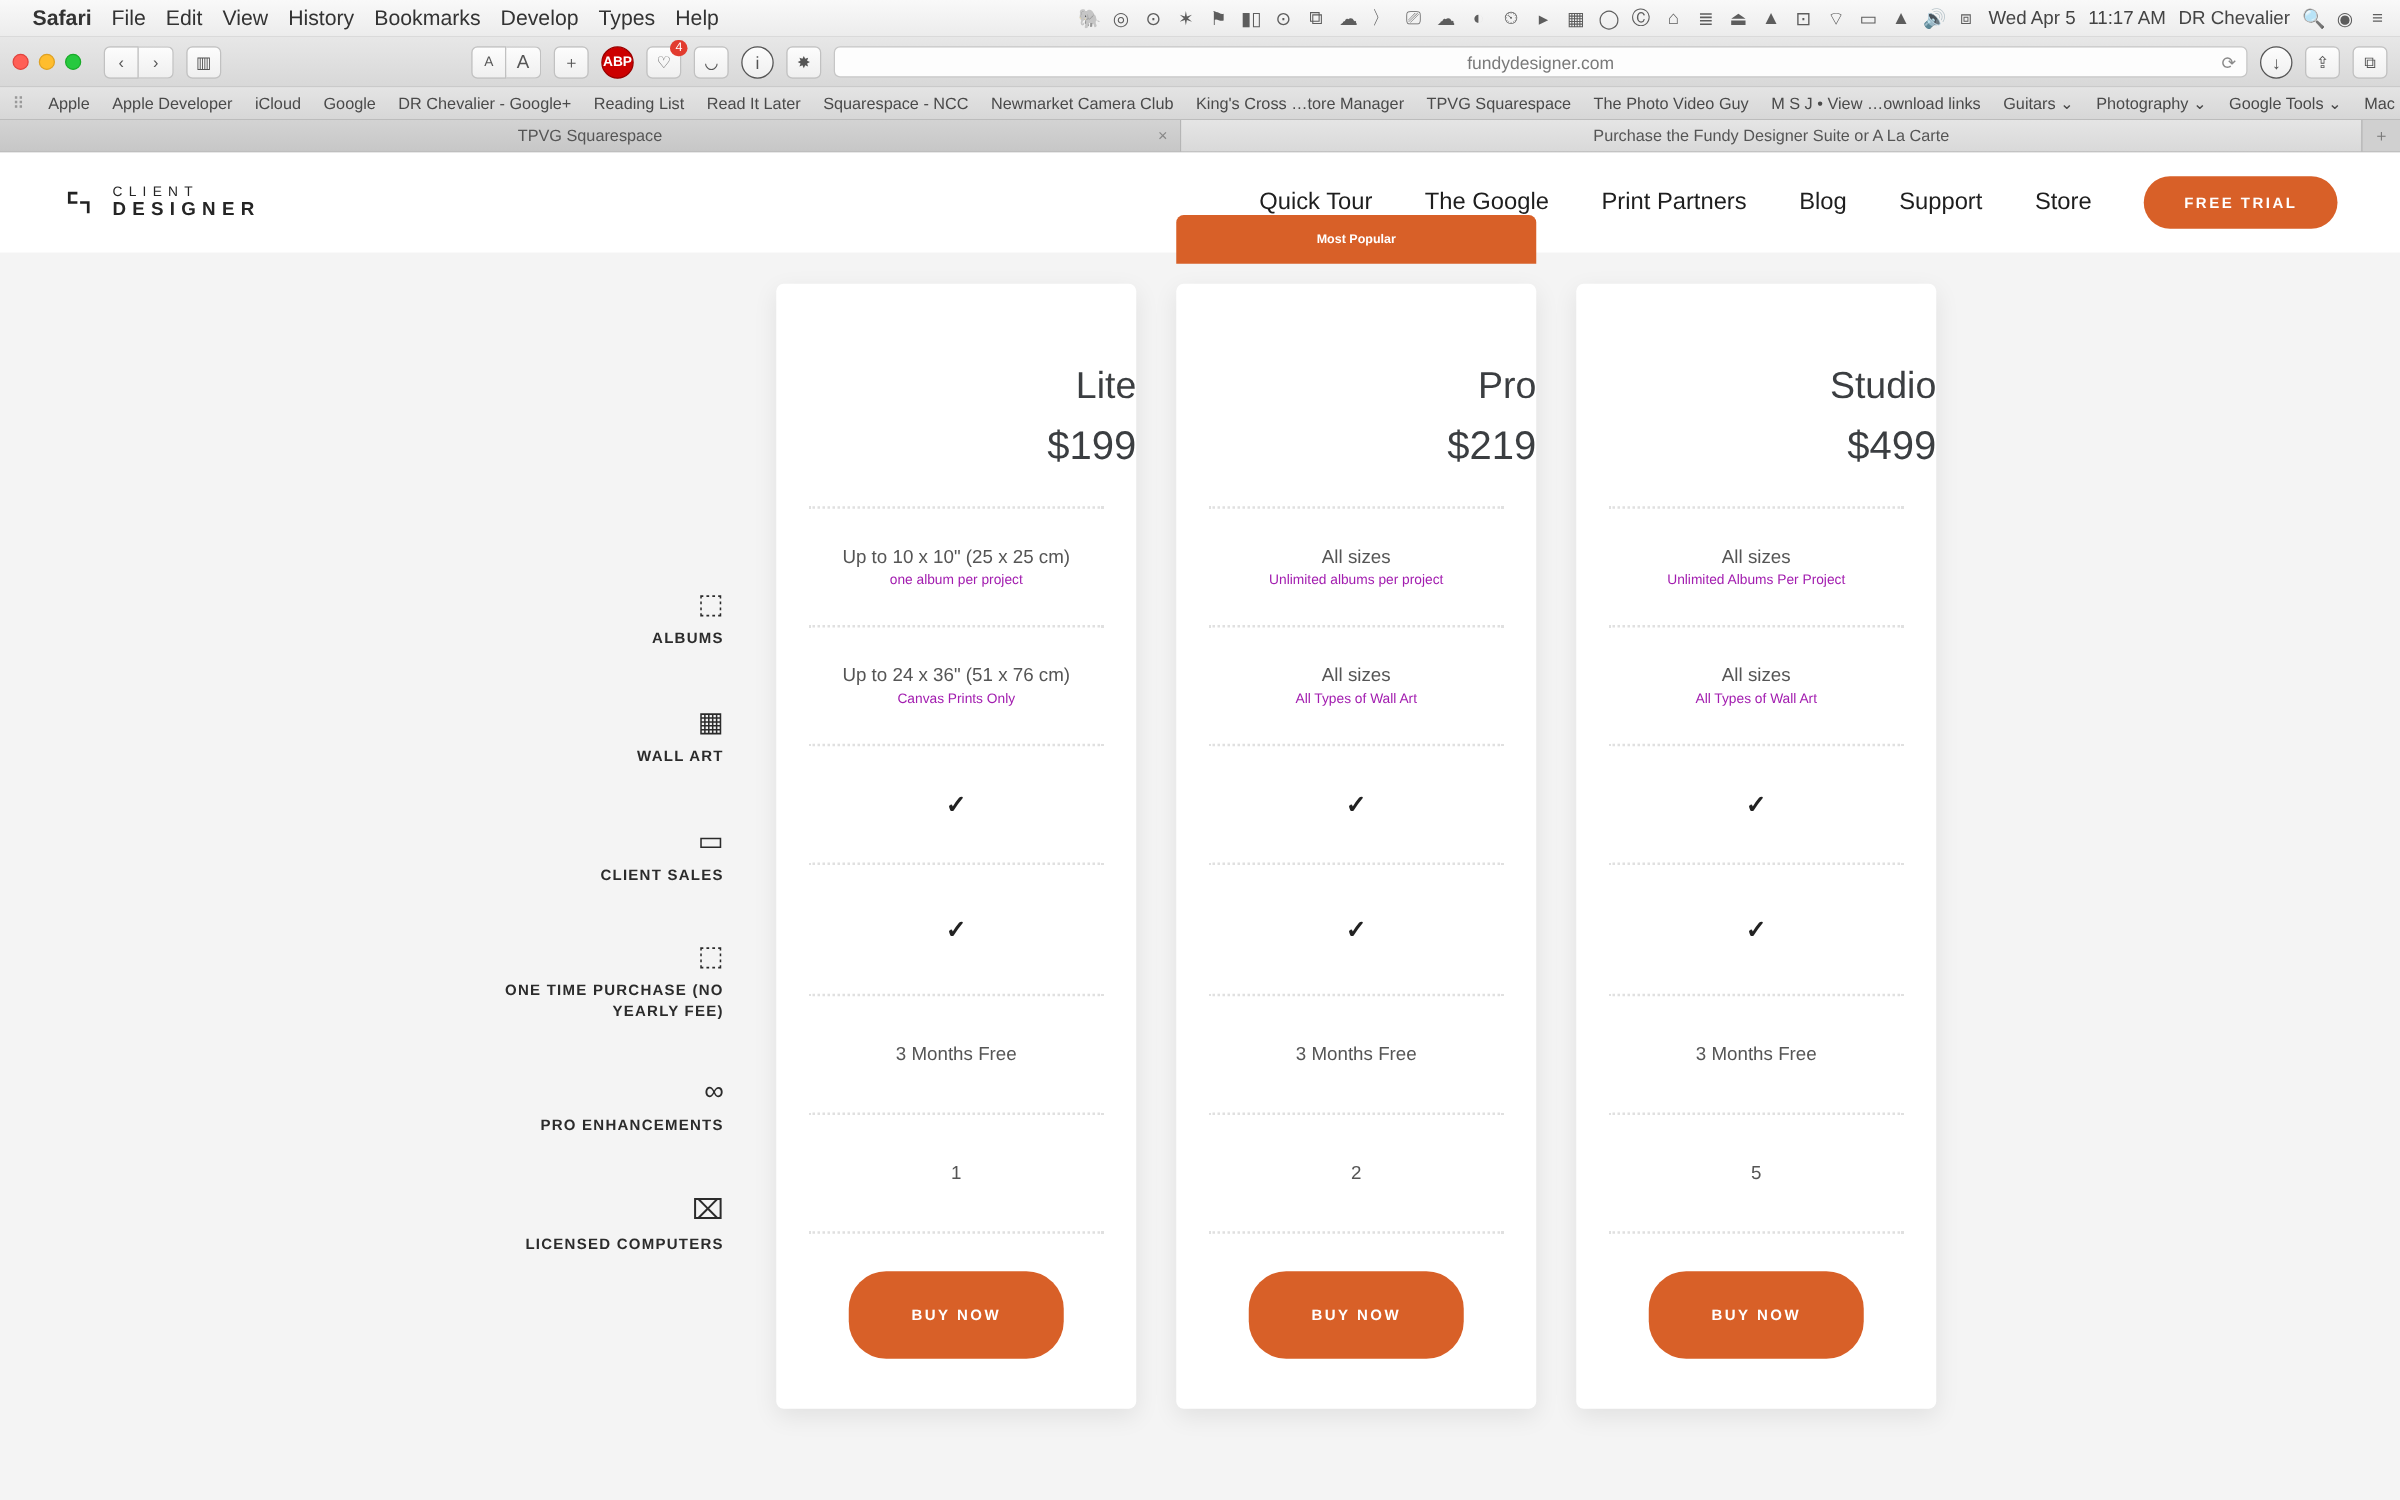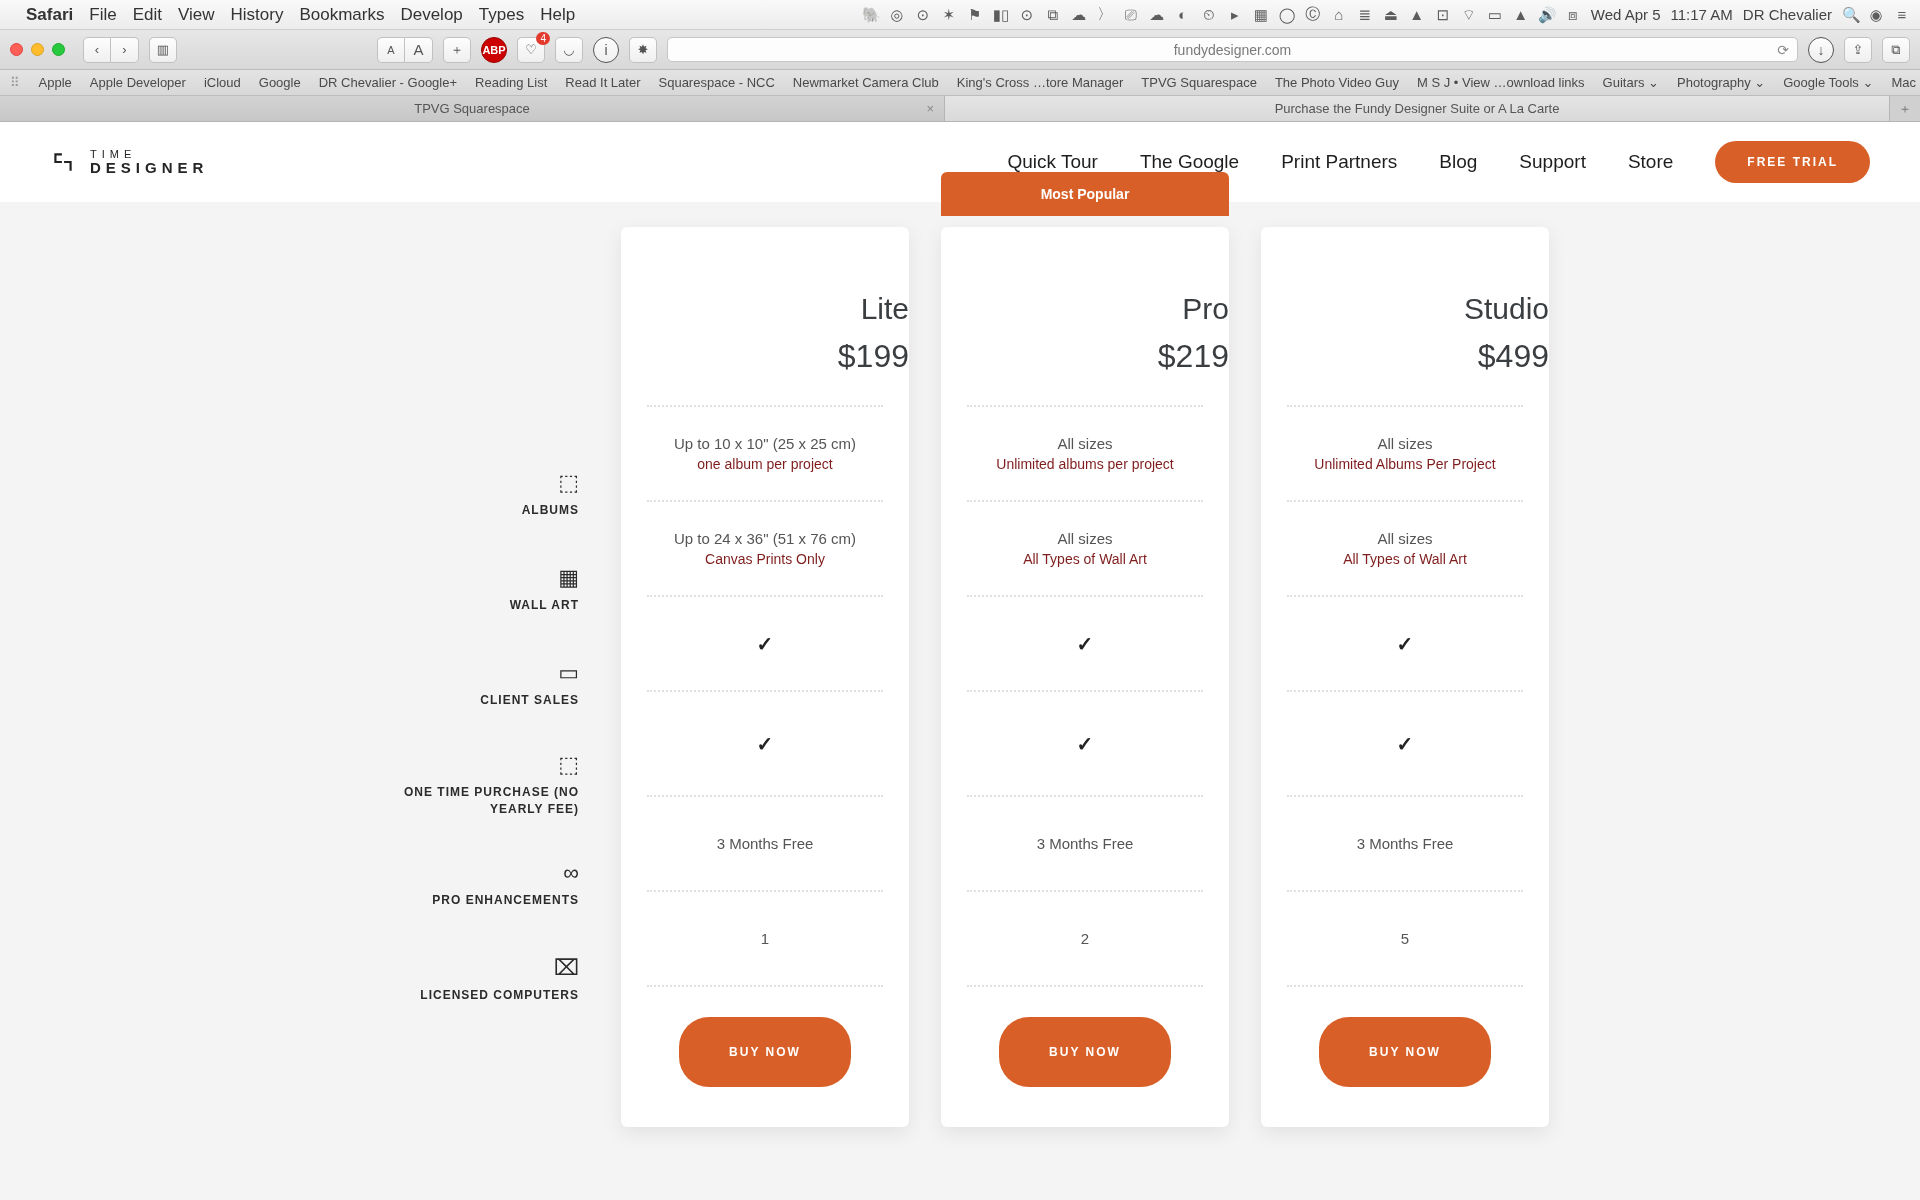--- a/index.html
+++ b/index.html
@@ -59,27 +59,27 @@
   .pricing-wrap{display:flex;justify-content:center;padding-top:25px;}
   .pricing{display:grid;grid-template-columns:250px repeat(3,320px);gap:0;}
   .rowlabels{display:flex;flex-direction:column;}
   .labels-spacer{height:220px;}
   .rowlabel{height:95px;display:flex;flex-direction:column;align-items:flex-end;justify-content:center;padding-right:26px;gap:8px;}
   .rowlabel .ic{color:#2b2b2b;font-size:22px;height:24px;}
   .rowlabel .txt{font-size:12px;font-weight:700;letter-spacing:1px;color:#2b2b2b;text-align:right;line-height:1.4;max-width:180px;}
 
   .plan{background:#fff;margin:0 16px;border-radius:6px;box-shadow:0 6px 20px rgba(0,0,0,0.08);position:relative;}
   .plan.pop{margin-top:0;}
-  .pop-banner{background:#d86028;color:#fff;font-size:14px;font-weight:600;text-align:center;padding:14px 16px;border-radius:6px 6px 0 0;position:absolute;top:-55px;left:0;right:0;}
+  .pop-banner{background:#d86028;color:#fff;font-size:10px;font-weight:600;text-align:center;padding:14px 16px;border-radius:6px 6px 0 0;position:absolute;top:-55px;left:0;right:0;}
   .plan-head{padding:65px 0 30px;text-align:right;}
   .plan-name{font-size:30px;color:#3b3e41;font-weight:500;margin-bottom:12px;}
   .plan-price{font-size:32px;color:#3b3e41;font-weight:300;}
   .plan-cell{height:95px;display:flex;flex-direction:column;align-items:center;justify-content:center;gap:4px;border-top:2px dotted #e0e0e0;margin:0 26px;}
   .plan-cell .l1{font-size:15px;color:#555;}
-  .plan-cell .l2{font-size:14px;color:#7f1d1d;}
+  .plan-cell .l2{font-size:11px;color:#a21caf;}
   .plan-cell.check .l1{font-size:20px;font-weight:900;color:#222;}
   .plan-footer{padding:30px 0 40px;text-align:center;border-top:2px dotted #e0e0e0;margin:0 26px;}
   .buy{background:#d86028;color:#fff;font-size:12px;letter-spacing:2px;font-weight:700;padding:28px 50px;border-radius:30px;display:inline-block;}
 
   svg{display:block;}
 </style>
 </head>
 <body>
 
 <div class="mac-menubar">
@@ -200,21 +200,21 @@
 <div class="page">
 
   <div class="site-header">
     <div class="logo">
       <div class="logo-mark">
         <svg viewBox="0 0 24 24">
             <path d="M4 4h7v2H6v5h5v2H4V4zm9 7h7v9h-2v-7h-5v-2z" fill="#222"></path>
           </svg>
       </div>
       <div class="logo-text">
-        <div class="t1">TIME</div>
+        <div class="t1">CLIENT</div>
         <div class="t2">DESIGNER</div>
       </div>
     </div>
     <div class="nav">
       <a>Quick Tour</a>
       <a>The Google</a>
       <a>Print Partners</a>
       <a>Blog</a>
       <a>Support</a>
       <a>Store</a>

